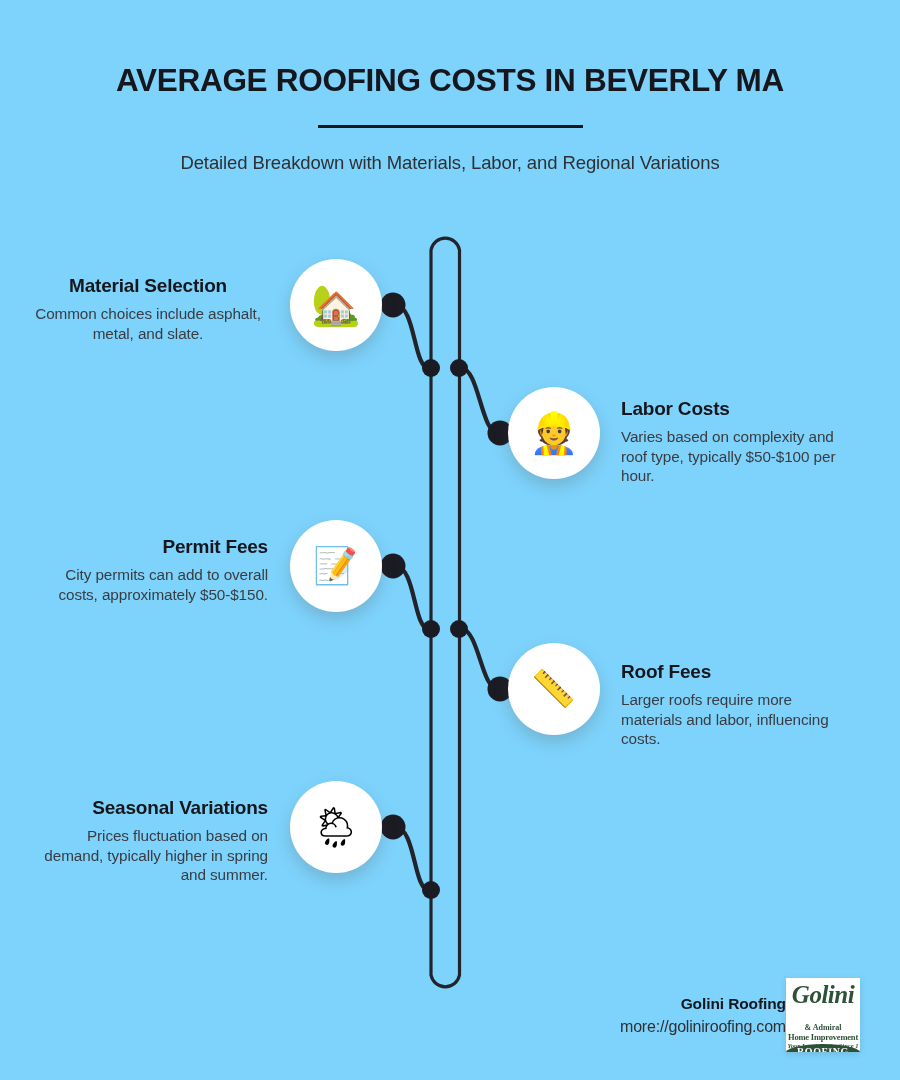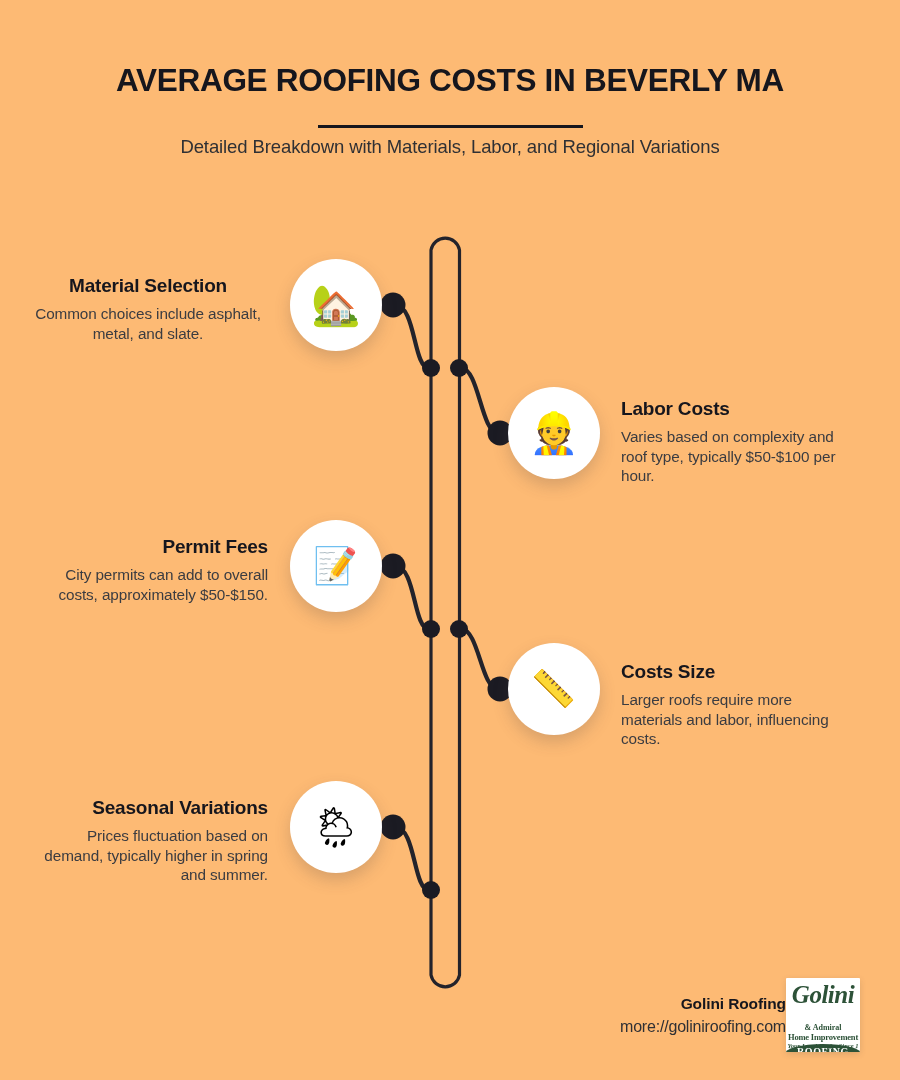--- a/index.html
+++ b/index.html
@@ -5,41 +5,41 @@
   * { margin:0; padding:0; box-sizing:border-box; }
   html, body {
     width:900px; height:1080px;
     background:#e4e0df;
     font-family:"Liberation Sans", sans-serif;
     overflow:hidden;
   }
   #infographic {
     position:relative;
     width:900px; height:1080px;
-    background:#fdba74;
+    background:#7dd3fc;
   }
 
   
   #header { position:absolute; top:0; left:0; width:900px; }
   #page-title {
     margin-top:62px;
     text-align:center;
     font-size:31.5px;
     font-weight:bold;
     letter-spacing:-0.3px;
     color:#16161d;
     text-transform:uppercase;
   }
   #title-divider {
     width:265px; height:3px;
     background:#16161d;
     margin:26px auto 0 auto;
   }
   #page-subtitle {
-    margin-top:8px;
+    margin-top:24px;
     text-align:center;
     font-size:18.5px;
     font-weight:400;
     color:#2f3034;
     letter-spacing:-0.1px;
   }
 
   
   #spine-layer {
     position:absolute; top:0; left:0;
@@ -226,21 +226,21 @@
   </div>
   <div class="step-text left" style="left:28px; top:536px; width:240px;">
     <div class="step-title">Permit Fees</div>
     <div class="step-desc">City permits can add to overall costs, approximately $50-$150.</div>
   </div>
 
   <div class="icon-circle sm-icon" style="left:508px; top:643px;">
     <span>📏</span>
   </div>
   <div class="step-text right" style="left:621px; top:661px; width:225px;">
-    <div class="step-title">Costs Size</div>
+    <div class="step-title">Roof Fees</div>
     <div class="step-desc">Larger roofs require more materials and labor, influencing costs.</div>
   </div>
 
   <div class="icon-circle" style="left:290px; top:781px;">
     <span>🌦</span>
   </div>
   <div class="step-text left" style="left:28px; top:797px; width:240px;">
     <div class="step-title">Seasonal Variations</div>
     <div class="step-desc">Prices fluctuation based on demand, typically higher in spring and summer.</div>
   </div>

